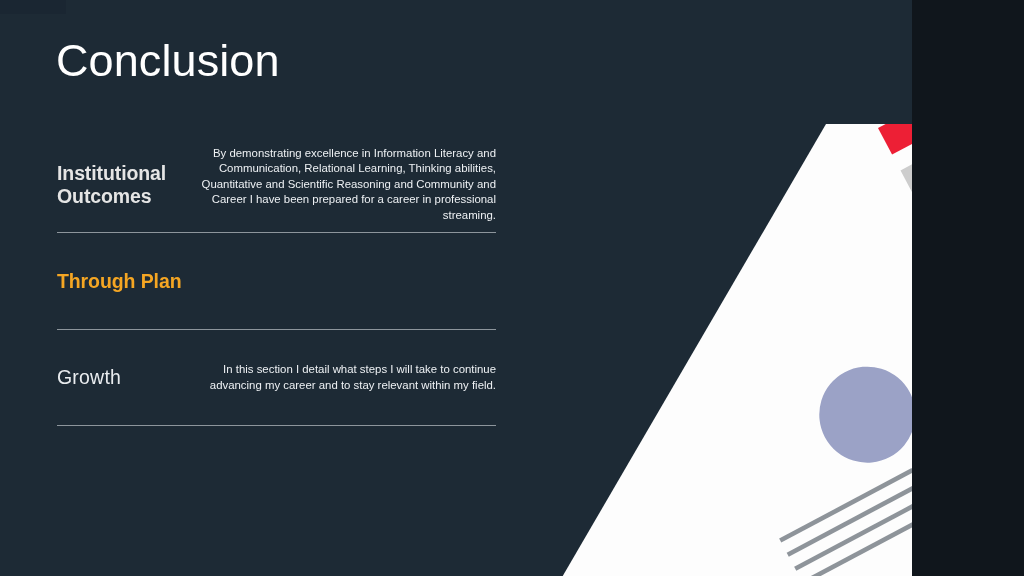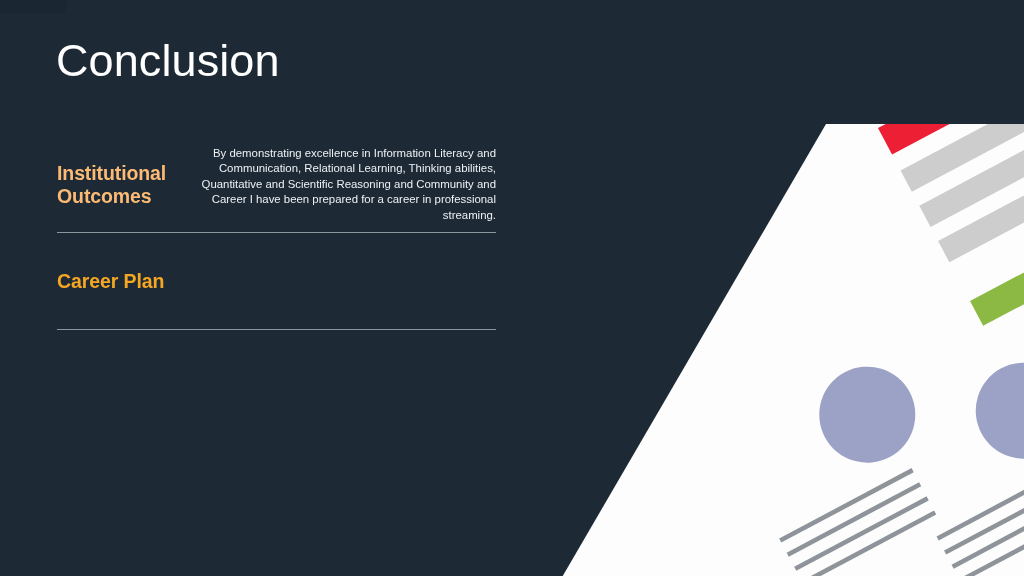--- a/index.html
+++ b/index.html
@@ -2,21 +2,21 @@
 <html><head>
 <meta charset="utf-8">
 <style>
   html, body {
     margin: 0;
     padding: 0;
     background: #10161c;
   }
   #slide {
     position: relative;
-    width: 1024px;
+    width: 912px;
     height: 576px;
     background: #1d2a35;
     overflow: hidden;
     font-family: "Liberation Sans", sans-serif;
   }
 
   
   #tl-artifact {
     position: absolute;
     left: 0; top: 0;
@@ -153,24 +153,28 @@
         </g>
       </g>
     </svg>
   </div>
 
   <div id="title">Conclusion</div>
 
   <div id="sections">
 
     <div class="section-row r1">
-      <div class="sec-label" style="color:#fdba74">Institutional Outcomes</div>
+      <div class="sec-label" style="color:#e5e5e5">Institutional Outcomes</div>
       <div class="sec-body">By demonstrating excellence in Information Literacy and Communication, Relational Learning, Thinking abilities, Quantitative and Scientific Reasoning and Community and Career I have been prepared for a career in professional streaming.</div>
     </div>
 
     <div class="section-row r2">
-      <div class="sec-label" style="color:#f5a623">Career Plan</div>
+      <div class="sec-label" style="color:#f5a623">Through Plan</div>
     </div>
 
+    <div class="section-row r3">
+      <div class="sec-label plain">Growth</div>
+      <div class="sec-body">In this section I detail what steps I will take to continue advancing my career and to stay relevant within my field.</div>
+    </div>
 
   </div>
 
 </div>
 
 </body></html>

